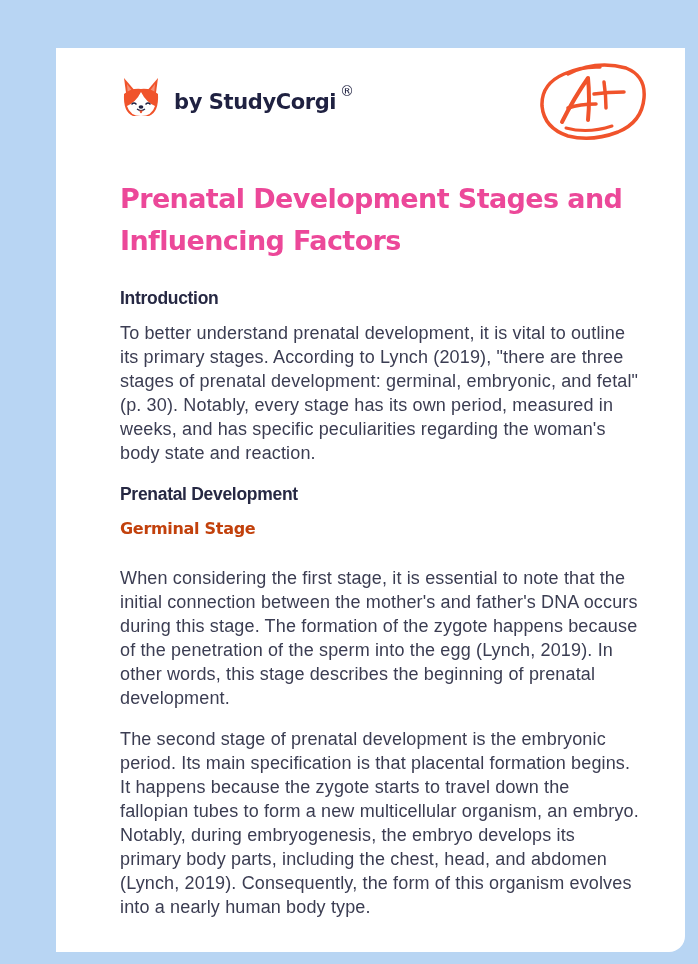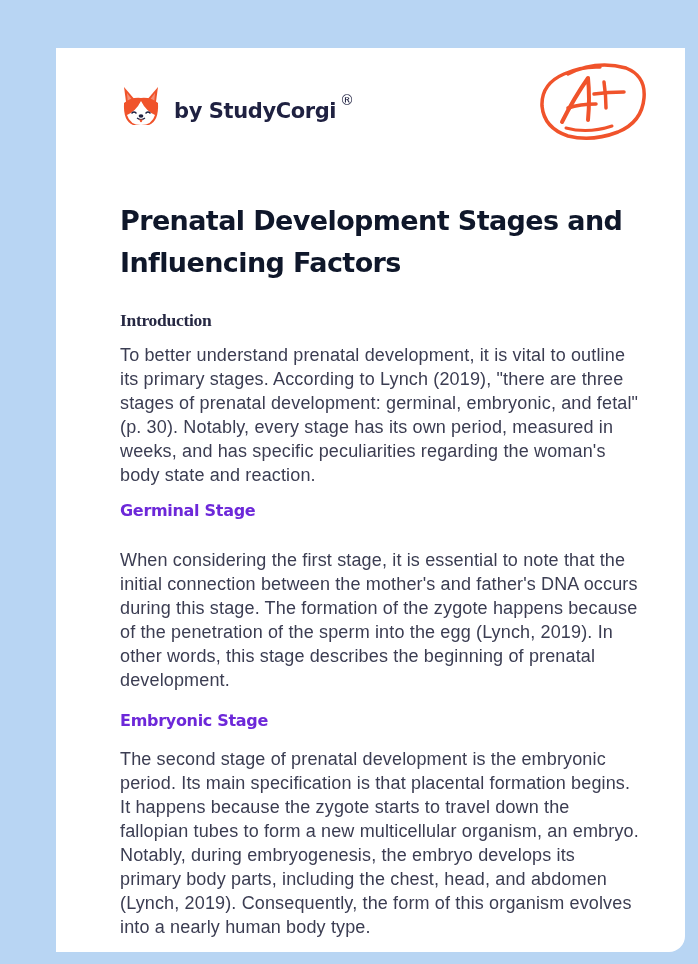--- a/index.html
+++ b/index.html
@@ -14,21 +14,21 @@
       left: 56px; top: 48px;
       width: 629px; height: 904px;
       background: #ffffff;
       border-bottom-right-radius: 16px;
       overflow: hidden;
     }
     .header {
       position: absolute; left: 0; top: 0; width: 100%; height: 110px;
     }
     .brand {
-      position: absolute; left: 65px; top: 37px;
+      position: absolute; left: 65px; top: 28px;
       display: flex; align-items: center;
     }
     .corgi { width: 40px; height: 44px; display: block; }
     .brand-text {
       margin-left: 13px;
       font-family: "DejaVu Sans", sans-serif;
       font-weight: bold;
       font-size: 21px;
       color: #1f2141;
       letter-spacing: -0.4px;
@@ -48,46 +48,45 @@
     }
     .content {
       position: absolute; left: 64px; top: 130px; width: 520px;
       color: #1f2141;
     }
     .title {
       font-family: "DejaVu Sans", sans-serif;
       font-weight: bold;
       font-size: 27px;
       line-height: 42px;
-      color: #0f172a;
+      color: #ec4899;
       letter-spacing: -0.6px;
-      margin-top: 22px;
     }
     .meta {
       margin-top: 12px;
       font-size: 13px;
       color: #8a8d99;
       display: flex; align-items: center;
       height: 18px;
     }
     .meta .topic-val { color: #2b2d4a; margin-left: 4px; }
     .meta .sep { color: #e0622c; margin: 0 11px; }
     .meta .pages { margin-left: 8px; }
     h2 {
-      font-family: Liberation Serif, serif;
+      font-family: Liberation Sans, sans-serif;
       font-weight: bold;
       font-size: 17.5px;
       color: #262843;
       letter-spacing: -0.3px;
     }
     h3 {
       font-family: "DejaVu Sans", sans-serif;
       font-weight: bold;
       font-size: 16px;
-      color: #6d28d9;
+      color: #c2410c;
       letter-spacing: -0.3px;
     }
     p {
       font-size: 18px;
       line-height: 24px;
       color: #3b3d52;
       letter-spacing: 0.15px;
     }
     .intro-h { margin-top: 26px; }
     .intro-p { margin-top: 12px; }
@@ -141,20 +140,20 @@
     </svg>
   </div>
 
   <div class="content">
     <h1 class="title">Prenatal Development Stages and Influencing Factors</h1>
 
 
     <h2 class="intro-h">Introduction</h2>
     <p class="intro-p">To better understand prenatal development, it is vital to outline its primary stages. According to Lynch (2019), "there are three stages of prenatal development: germinal, embryonic, and fetal" (p. 30). Notably, every stage has its own period, measured in weeks, and has specific peculiarities regarding the woman's body state and reaction.</p>
 
+    <h2 class="prenatal-h">Prenatal Development</h2>
 
     <h3 class="germinal-h">Germinal Stage</h3>
     <p class="germinal-p">When considering the first stage, it is essential to note that the initial connection between the mother's and father's DNA occurs during this stage. The formation of the zygote happens because of the penetration of the sperm into the egg (Lynch, 2019). In other words, this stage describes the beginning of prenatal development.</p>
 
-    <h3 class="embryonic-h">Embryonic Stage</h3>
     <p class="embryonic-p">The second stage of prenatal development is the embryonic period. Its main specification is that placental formation begins. It happens because the zygote starts to travel down the fallopian tubes to form a new multicellular organism, an embryo. Notably, during embryogenesis, the embryo develops its primary body parts, including the chest, head, and abdomen (Lynch, 2019). Consequently, the form of this organism evolves into a nearly human body type.</p>
   </div>
 </div>
 
 </body></html>

